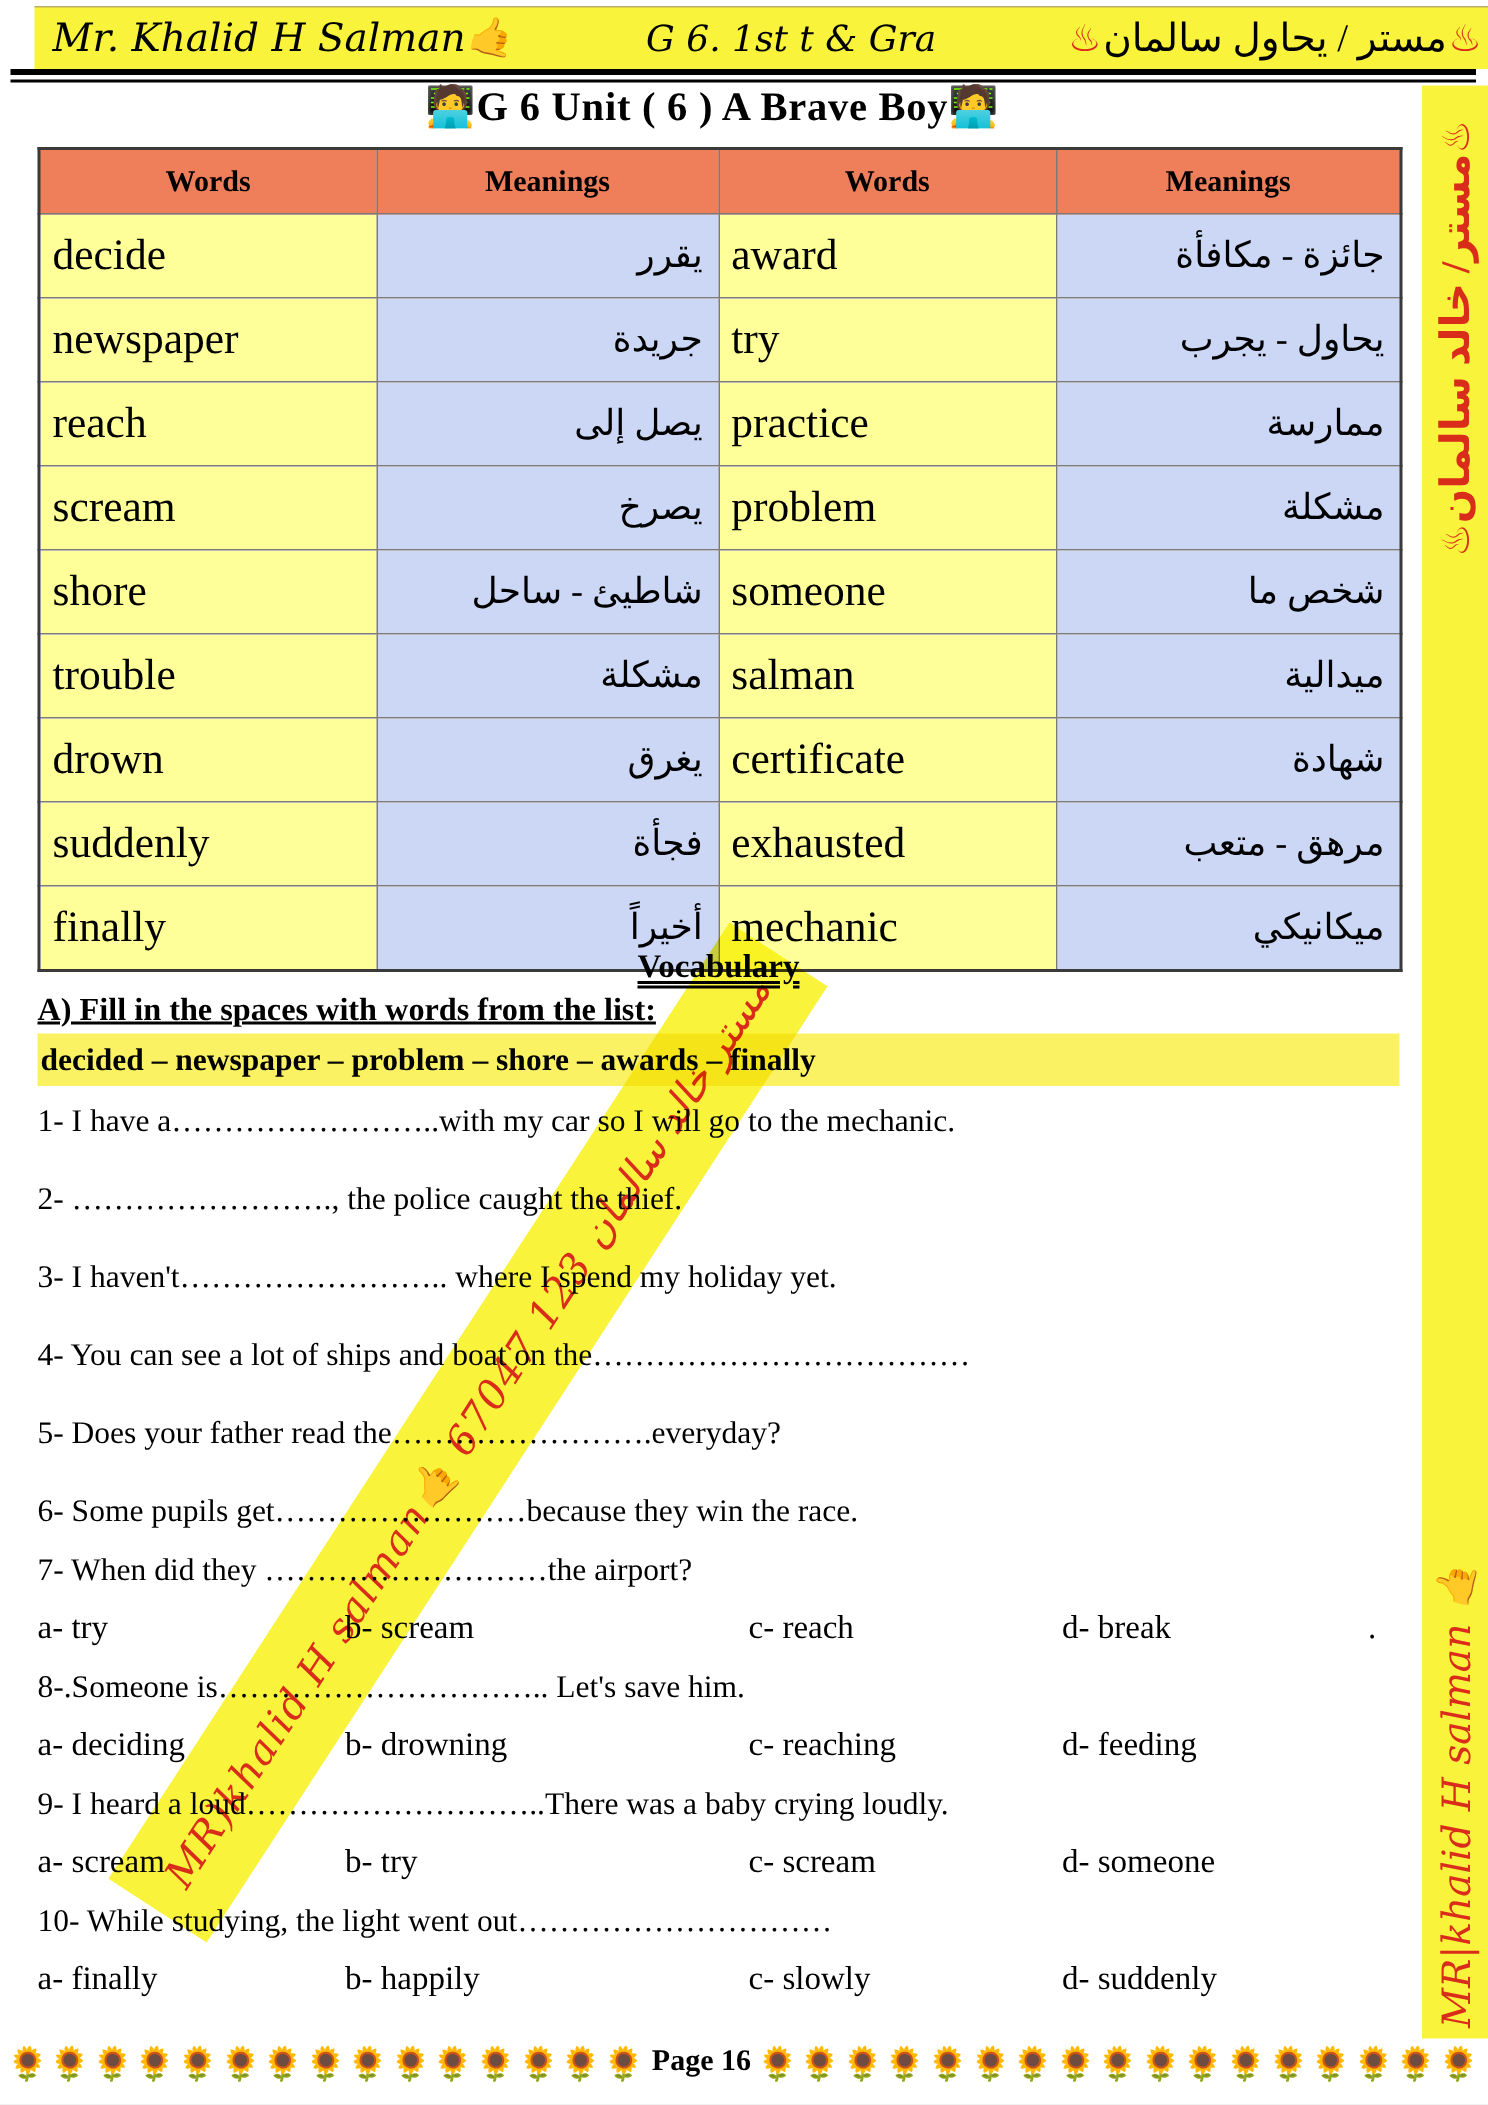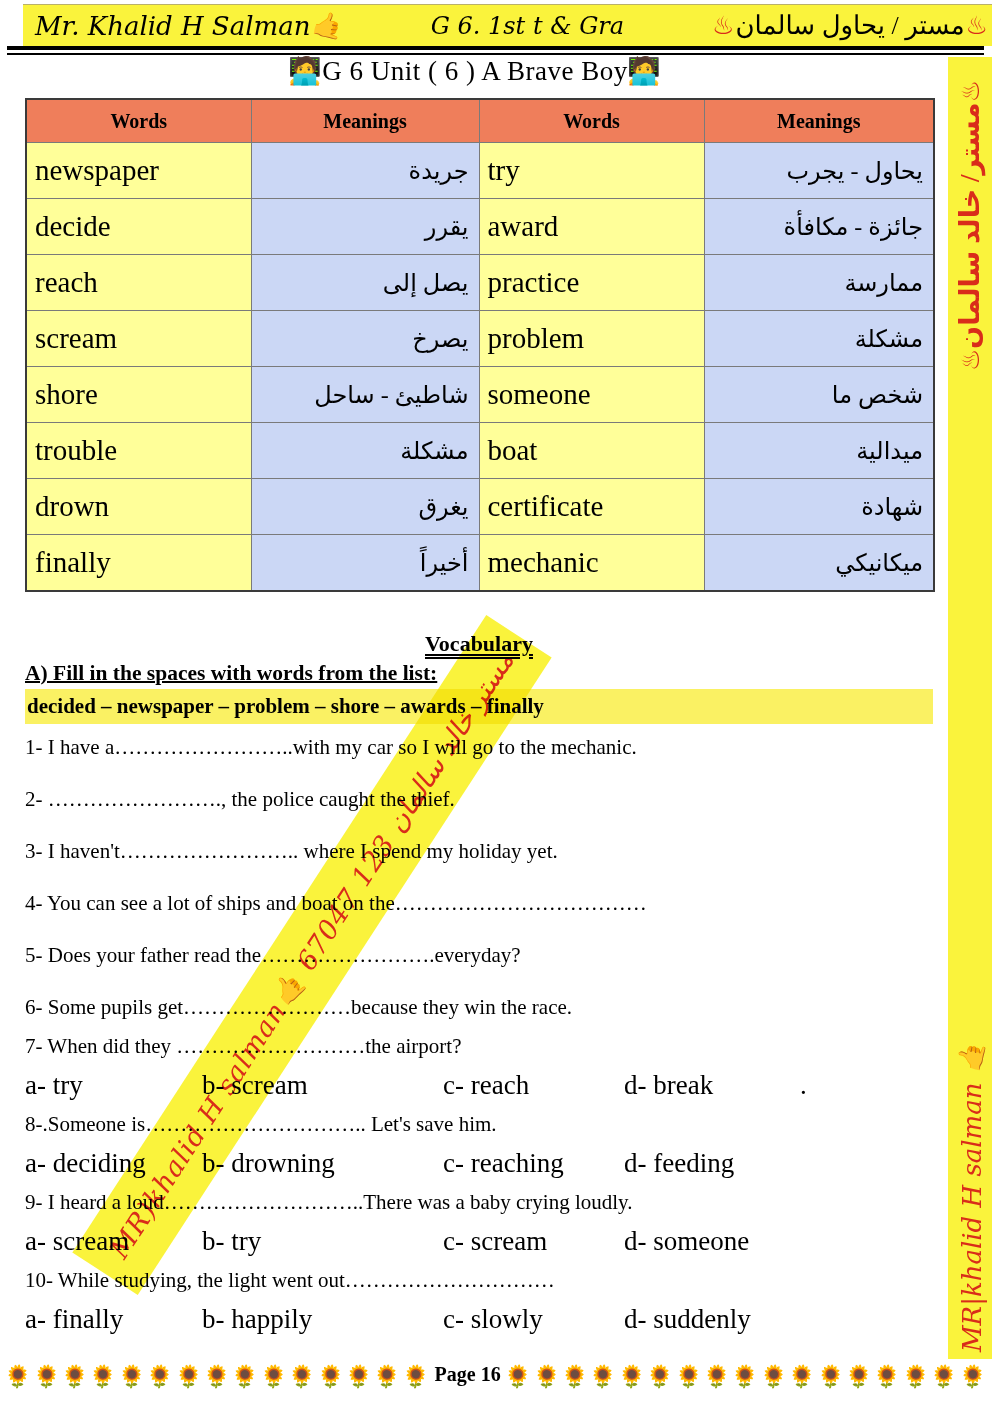--- a/index.html
+++ b/index.html
@@ -18,21 +18,21 @@
   }
   .topbar .script{font-family:"DejaVu Serif",serif;font-style:italic;font-size:26px;white-space:nowrap;}
   .topbar .mid{font-size:24px;}
   .topbar .ar{font-style:normal;font-family:"Liberation Serif",serif;font-size:26px;direction:rtl;display:flex;align-items:center;gap:1px;}
   .flame{color:var(--c-red,#D92C1A);font-size:25px;font-style:normal;}
   .rule-thick{position:absolute;left:7px;top:46px;width:977px;height:4px;background:#000;z-index:1;}
   .rule-thin{position:absolute;left:7px;top:53px;width:977px;height:2px;background:#000;z-index:1;}
   
   .page-title{
     position:absolute;left:0;top:55px;width:950px;text-align:center;z-index:1;
-    font-size:27px;font-weight:normal;letter-spacing:.5px;
+    font-size:27px;font-weight:bold;letter-spacing:.5px;
   }
   
   table.vocab{
     position:absolute;left:25px;top:98px;width:908px;z-index:1;
     border-collapse:collapse;table-layout:fixed;
   }
   table.vocab col:nth-child(1){width:225px;}
   table.vocab col:nth-child(2){width:228px;}
   table.vocab col:nth-child(3){width:225px;}
   table.vocab col:nth-child(4){width:230px;}
@@ -55,21 +55,21 @@
   }
   .sec-head{
     font-size:21.5px;font-weight:bold;line-height:26px;margin-bottom:3px;
     text-decoration:underline;text-decoration-thickness:2px;
   }
   .word-bank{
     background:var(--c-bank,#FAF163);font-size:21px;font-weight:bold;
     padding:5px 2px;margin-bottom:9px;
   }
   .q-line{font-size:21px;line-height:28px;white-space:pre-wrap;}
-  .opt-row{display:flex;font-size:27px;line-height:28px;}
+  .opt-row{display:flex;font-size:22px;line-height:28px;gap:28px;}
   .opt-row .opt:nth-child(1){width:177px;}
   .opt-row .opt:nth-child(2){width:241px;}
   .opt-row .opt:nth-child(3){width:181px;}
   .opt-row .opt:nth-child(4){width:176px;}
   .mb-lg{margin-bottom:24px;}
   .mb-sm{margin-bottom:11px;}
   
   .footer{
     position:absolute;left:0;top:1363px;width:992px;text-align:center;z-index:1;
     font-size:20px;white-space:nowrap;font-weight:bold;
@@ -133,60 +133,66 @@
     <thead>
         <tr>
           <th>Words</th>
           <th>Meanings</th>
           <th>Words</th>
           <th>Meanings</th>
         </tr>
       </thead>
     <tbody>
         <tr>
+          <td class="w-cell">decide</td>
+          <td class="m-cell">يقرر</td>
+          <td class="w-cell">award</td>
+          <td class="m-cell">جائزة - مكافأة</td>
+        </tr>
+        <tr>
           <td class="w-cell">newspaper</td>
           <td class="m-cell">جريدة</td>
           <td class="w-cell">try</td>
           <td class="m-cell">يحاول - يجرب</td>
         </tr>
         <tr>
-          <td class="w-cell">decide</td>
-          <td class="m-cell">يقرر</td>
-          <td class="w-cell">award</td>
-          <td class="m-cell">جائزة - مكافأة</td>
-        </tr>
-        <tr>
           <td class="w-cell">reach</td>
           <td class="m-cell">يصل إلى</td>
           <td class="w-cell">practice</td>
           <td class="m-cell">ممارسة</td>
         </tr>
         <tr>
           <td class="w-cell">scream</td>
           <td class="m-cell">يصرخ</td>
           <td class="w-cell">problem</td>
           <td class="m-cell">مشكلة</td>
         </tr>
         <tr>
           <td class="w-cell">shore</td>
           <td class="m-cell">شاطيئ - ساحل</td>
           <td class="w-cell">someone</td>
           <td class="m-cell">شخص ما</td>
         </tr>
         <tr>
           <td class="w-cell">trouble</td>
           <td class="m-cell">مشكلة</td>
-          <td class="w-cell">boat</td>
+          <td class="w-cell">salman</td>
           <td class="m-cell">ميدالية</td>
         </tr>
         <tr>
           <td class="w-cell">drown</td>
           <td class="m-cell">يغرق</td>
           <td class="w-cell">certificate</td>
           <td class="m-cell">شهادة</td>
+        </tr>
+        <tr>
+          <td class="w-cell">suddenly</td>
+          <td class="m-cell">فجأة</td>
+          <td class="w-cell">exhausted</td>
+          <td class="m-cell">مرهق - متعب</td>
         </tr>
         <tr>
           <td class="w-cell">finally</td>
           <td class="m-cell">أخيراً</td>
           <td class="w-cell">mechanic</td>
           <td class="m-cell">ميكانيكي</td>
         </tr>
       </tbody>
   </table>
 

